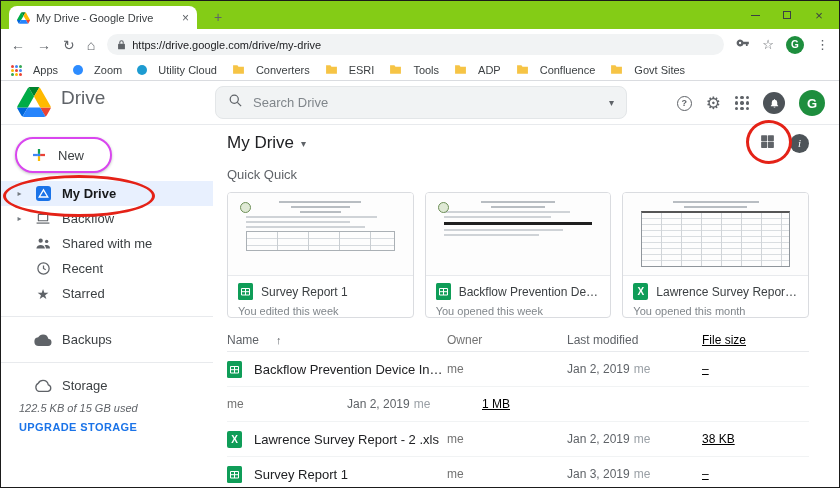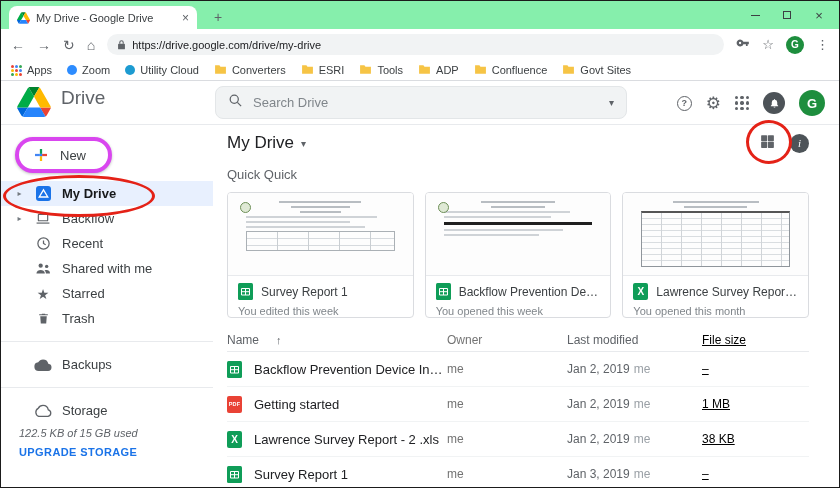--- a/index.html
+++ b/index.html
@@ -4,21 +4,21 @@
 <style>
   * { margin:0; padding:0; box-sizing:border-box; }
   html,body { width:840px; height:490px; background:#fff; }
   body { font-family:"Liberation Sans","DejaVu Sans",sans-serif; }
   :root{
     --red:#e42217; --gray:#5f6368; --ink:#202124; --line:#e8eaed; --blue:#1a73e8;
   }
   .window { position:relative; width:840px; height:488px; border:1px solid #1b1b1b; background:#fff; overflow:hidden; }
 
   
-  .tabstrip { position:absolute; top:0; left:0; right:0; height:28px; background:#86efac; }
+  .tabstrip { position:absolute; top:0; left:0; right:0; height:28px; background:#84cc16; }
   .tab { position:absolute; left:8px; top:5px; width:188px; height:23px; background:#fff; border-radius:8px 8px 0 0; display:flex; align-items:center; gap:6px; padding:0 8px; }
   .favicon-sm svg { display:block; }
   .tab-title { flex:1; font-size:11px; color:#3c4043; white-space:nowrap; overflow:hidden; text-overflow:ellipsis; }
   .tab-close { font-size:12px; color:#5f6368; cursor:default; }
   .newtab { position:absolute; left:206px; top:6px; width:22px; height:20px; display:flex; align-items:center; justify-content:center; font-size:14px; color:#5f6368; }
   .win-controls { position:absolute; right:4px; top:0; height:28px; display:flex; }
   .win-btn { width:32px; height:28px; display:flex; align-items:center; justify-content:center; color:#3c4043; font-size:13px; }
   .min-bar { width:9px; height:1px; background:#3c4043; display:block; }
   .max-box { width:8px; height:8px; border:1px solid #3c4043; display:block; }
 
@@ -27,21 +27,21 @@
   .nav-ic { font-size:14px; color:#5f6368; line-height:1; }
   .omnibox { flex:1; height:21px; background:#f1f3f4; border-radius:11px; display:flex; align-items:center; padding:0 10px; gap:6px; }
   .url { font-size:11px; color:#202124; white-space:nowrap; }
   .tb-right { display:flex; align-items:center; gap:12px; }
   .star-ic { font-size:13px; color:#5f6368; }
   .avatar-sm { width:18px; height:18px; border-radius:50%; background:#1e8e3e; color:#fff; font-size:10px; font-weight:bold; display:flex; align-items:center; justify-content:center; }
   .menu-ic { font-size:13px; color:#5f6368; }
 
   
   .bookmarks { position:absolute; top:59px; left:0; right:0; height:21px; background:#fff; border-bottom:1px solid #dadce0; display:flex; align-items:center; padding:0 10px; gap:15px; }
-  .bm { display:flex; align-items:center; gap:5px; font-size:11px; color:#3c4043; white-space:nowrap; }
+  .bm { display:flex; align-items:center; gap:11px; font-size:11px; color:#3c4043; white-space:nowrap; }
   .apps-grid { width:11px; height:11px; display:grid; grid-template-columns:repeat(3,1fr); gap:1px; }
   .apps-grid i { border-radius:50%; }
   .dot { width:10px; height:10px; border-radius:50%; display:block; }
   .dot.zoom { background:#2d8cff; }
   .dot.ucloud { background:#1d9bd1; }
 
   
   .page { position:absolute; top:80px; left:0; right:0; bottom:0; background:#fff; }
 
   .drive-header { position:absolute; top:0; left:0; right:0; height:44px; border-bottom:1px solid var(--line); }
@@ -54,21 +54,21 @@
   .hdr-icons { position:absolute; right:14px; top:0; height:44px; display:flex; align-items:center; gap:14px; }
   .help-ic { width:15px; height:15px; border:1.5px solid #5f6368; border-radius:50%; color:#5f6368; font-size:9px; font-weight:bold; display:flex; align-items:center; justify-content:center; }
   .gear-ic { font-size:17px; color:#5f6368; line-height:1; }
   .grid9 { width:14px; height:14px; display:grid; grid-template-columns:repeat(3,1fr); gap:2px; }
   .grid9 i { background:#5f6368; border-radius:50%; }
   .bell-wrap { width:22px; height:22px; border-radius:50%; background:#4d5358; display:flex; align-items:center; justify-content:center; }
   .avatar { width:26px; height:26px; border-radius:50%; background:#1e8e3e; color:#fff; font-weight:bold; font-size:13px; display:flex; align-items:center; justify-content:center; }
 
   
   .sidebar { position:absolute; top:44px; left:0; width:212px; bottom:0; padding-top:12px; }
-  .new-btn { margin-left:14px; width:97px; height:36px; background:#fff; border:4px solid #d946ef; border-radius:20px; box-shadow:0 1px 3px rgba(0,0,0,.25); display:flex; align-items:center; gap:10px; padding-left:13px; font-size:13px; color:#3c4043;text-align:center; }
+  .new-btn { margin-left:14px; width:97px; height:36px; background:#fff; border:2px solid #d946ef; border-radius:20px; box-shadow:0 1px 3px rgba(0,0,0,.25); display:flex; align-items:center; gap:10px; padding-left:13px; font-size:13px; color:#3c4043;text-align:center; }
   .side-list { margin-top:8px; }
   .side-item { height:25px; display:flex; align-items:center; gap:10px; padding-left:14px; font-size:13px; color:#3c4043; }
   .side-item.active { background:#e8f0fe; color:#17191b; font-weight:bold; }
   .tw { width:9px; font-size:8px; color:#747a80; text-align:center; flex:0 0 9px; }
   .si { width:18px; flex:0 0 18px; display:flex; justify-content:center; align-items:center; }
   .star-side { font-size:14px; color:#5f6368; line-height:1; }
   .sdiv { border-top:1px solid var(--line); margin:10px 0; }
   .storage-used { font-size:11px; color:#5f6368; margin:4px 0 0 18px;font-style:italic; }
   .upgrade { display:inline-block; font-size:11px; font-weight:bold; color:var(--blue); margin:7px 0 0 18px; letter-spacing:.4px; }
 
@@ -315,51 +315,42 @@
             <svg width="16" height="14" viewBox="0 0 24 24" fill="none" stroke="#5f6368" stroke-width="2">
                 <rect x="4" y="4" width="16" height="11" rx="1"></rect>
                 <line x1="1" y1="19" x2="23" y2="19"></line>
               </svg>
           </span>
           <span>Backflow</span>
         </div>
         <div class="side-item">
           <span class="tw"></span>
           <span class="si">
-            <svg width="15" height="15" viewBox="0 0 24 24" fill="none" stroke="#5f6368" stroke-width="2">
-                <circle cx="12" cy="12" r="9"></circle>
-                <path d="M12 7v5l3.5 2"></path>
-              </svg>
-          </span>
-          <span>Recent</span>
-        </div>
-        <div class="side-item">
-          <span class="tw"></span>
-          <span class="si">
             <svg width="17" height="13" viewBox="0 0 24 18" fill="#5f6368">
                 <circle cx="8" cy="5" r="3"></circle>
                 <circle cx="16.5" cy="6" r="2.4"></circle>
                 <path d="M2 16c0-3.2 3.4-4.8 6-4.8s6 1.6 6 4.8zm13.4 0c0-2-.8-3.4-2-4.3.9-.5 2-.7 3.1-.7 2.2 0 4.5 1.3 4.5 3.6V16z"></path>
               </svg>
           </span>
           <span>Shared with me</span>
         </div>
         <div class="side-item">
           <span class="tw"></span>
+          <span class="si">
+            <svg width="15" height="15" viewBox="0 0 24 24" fill="none" stroke="#5f6368" stroke-width="2">
+                <circle cx="12" cy="12" r="9"></circle>
+                <path d="M12 7v5l3.5 2"></path>
+              </svg>
+          </span>
+          <span>Recent</span>
+        </div>
+        <div class="side-item">
+          <span class="tw"></span>
           <span class="si star-side">★</span>
           <span>Starred</span>
-        </div>
-        <div class="side-item">
-          <span class="tw"></span>
-          <span class="si">
-            <svg width="13" height="15" viewBox="0 0 24 24" fill="#5f6368">
-                <path d="M6 8h12l-1 13H7zM9 4V3h6v1h5v2H4V4z"></path>
-              </svg>
-          </span>
-          <span>Trash</span>
         </div>
 
         <div class="sdiv"></div>
 
         <div class="side-item">
           <span class="tw"></span>
           <span class="si">
             <svg width="18" height="13" viewBox="0 0 24 18" fill="#5f6368">
                 <path d="M19.35 8.04A7.49 7.49 0 0 0 12 2a7.48 7.48 0 0 0-6.64 4.04A6 6 0 0 0 6 18h13a5 5 0 0 0 .35-9.96z"></path>
               </svg>
@@ -493,24 +484,20 @@
                 </svg>
             </span>
             <span class="fname">Backflow Prevention Device Inspection Report</span>
           </span>
           <span class="c-owner">me</span>
           <span class="c-mod"><span class="d">Jan 2, 2019</span><span class="by">me</span></span>
           <span class="c-size">–</span>
         </div>
 
         <div class="frow">
-          <span class="c-name">
-            <span class="ficon pdf">PDF</span>
-            <span class="fname">Getting started</span>
-          </span>
           <span class="c-owner">me</span>
           <span class="c-mod"><span class="d">Jan 2, 2019</span><span class="by">me</span></span>
           <span class="c-size">1 MB</span>
         </div>
 
         <div class="frow">
           <span class="c-name">
             <span class="ficon excel">X</span>
             <span class="fname">Lawrence Survey Report - 2 .xls</span>
           </span>

